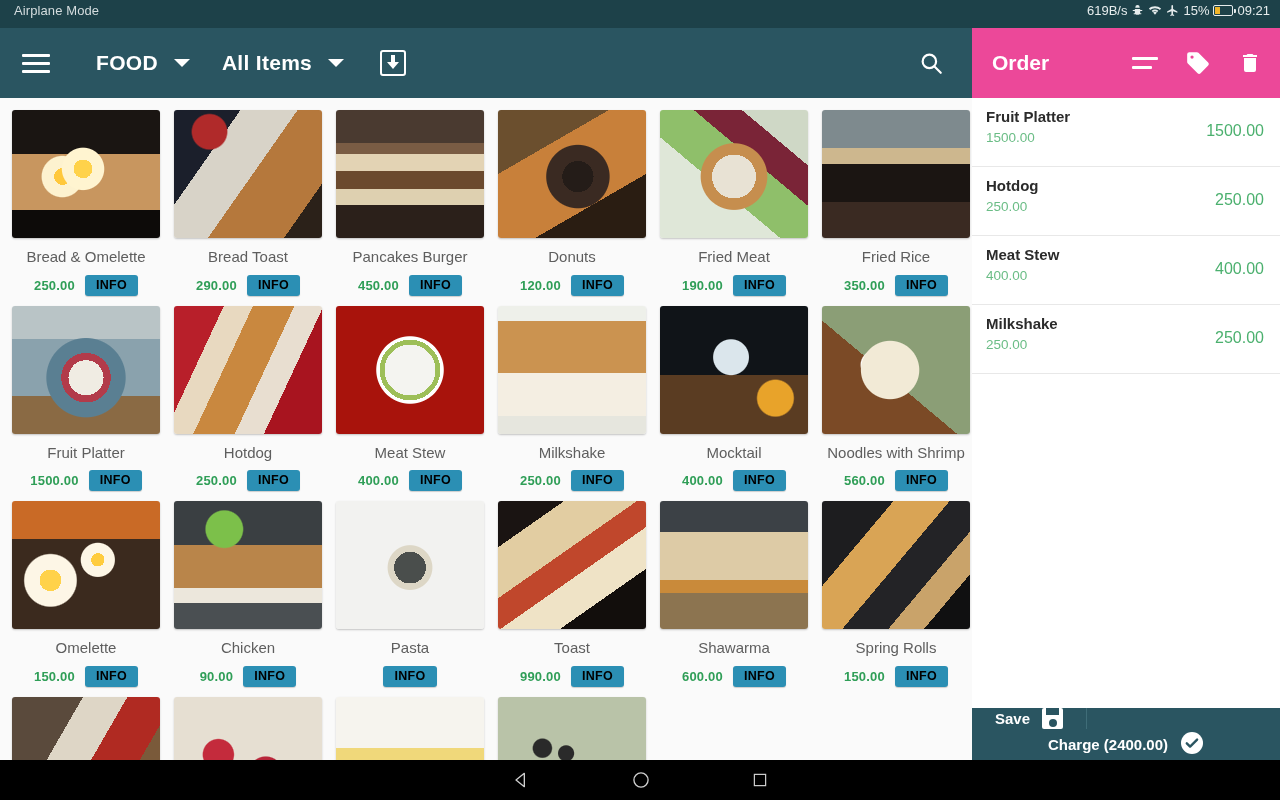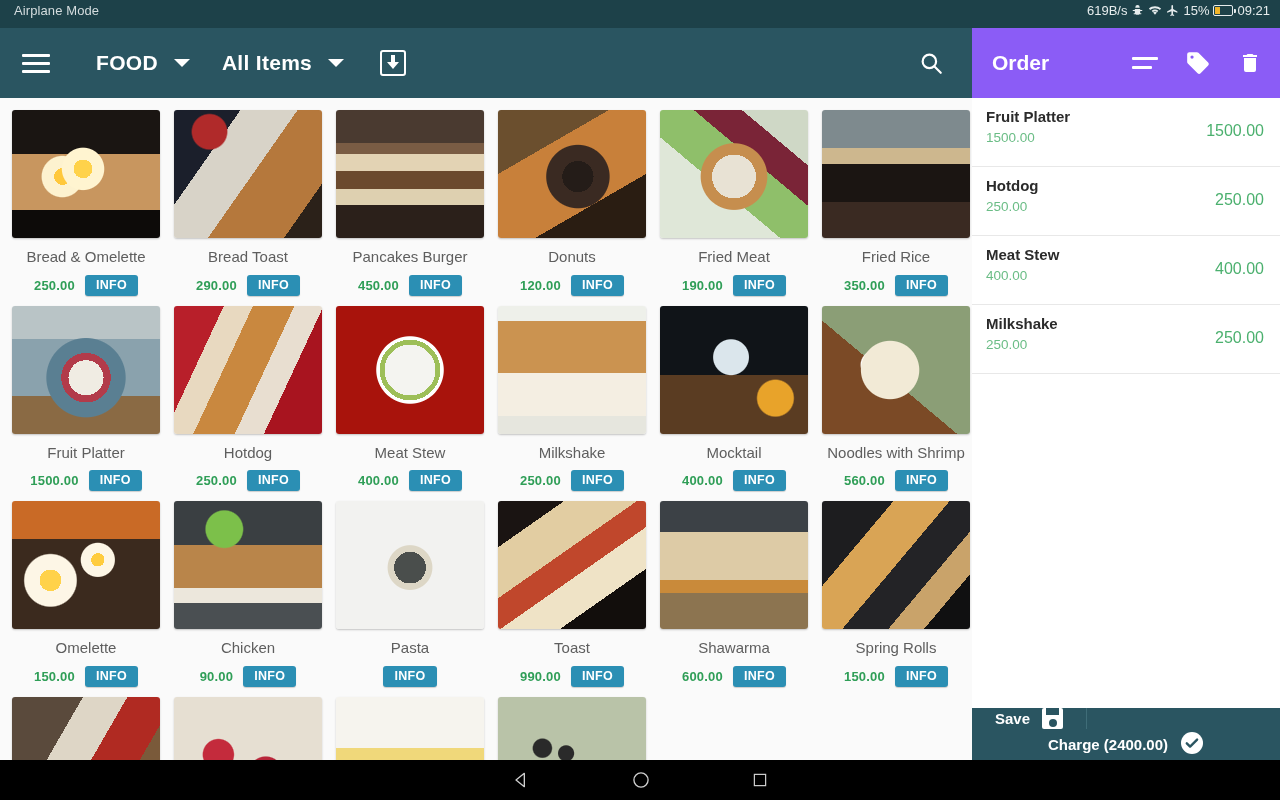--- a/index.html
+++ b/index.html
@@ -85,32 +85,32 @@
     background-size: cover; background-position: center;
     box-shadow: 0 1px 2px rgba(0,0,0,.22);
   }
   .cname {
     margin-top: 11px; font-size: 15px; color: #5e5e5e; text-align: center;
     line-height: 1.1; white-space: nowrap;
   }
   .crow { margin-top: 9px; display: flex; align-items: center; justify-content: center; gap: 10px; height: 21px; }
   .cprice { font-size: 13px; font-weight: bold; color: #2f9e57; letter-spacing: .2px; }
   .cinfo {
-    background: #2b8fb4; color: #ffffff; font-size: 12.5px; font-weight: bold;
+    background: #2b8fb4; color: #000000; font-size: 12.5px; font-weight: bold;
     padding: 3px 11px 4px 11px; border-radius: 3px; letter-spacing: .3px;
     box-shadow: 0 1px 1px rgba(0,0,0,.18); cursor: pointer;
   }
 
   
   .order {
     position: absolute; top: 28px; right: 0; width: 308px; height: 732px;
     background: #fff; display: flex; flex-direction: column;
   }
   .order-head {
-    height: 70px; background: #8b5cf6; display: flex; align-items: center;
+    height: 70px; background: #ec4899; display: flex; align-items: center;
     padding: 0 18px 0 20px;
   }
   .order-title { color: #fff; font-size: 21px; font-weight: bold; }
   .order-head .oh-spacer { flex: 1; }
   .oh-ic { margin-left: 26px; cursor: pointer; display: flex; align-items: center; }
   .ic-lines { width: 26px; display: flex; flex-direction: column; gap: 6px; }
   .ic-lines i { display: block; height: 3px; background: #fff; border-radius: 1px; }
   .ic-lines i:nth-child(1) { width: 26px; }
   .ic-lines i:nth-child(2) { width: 20px; }
 

